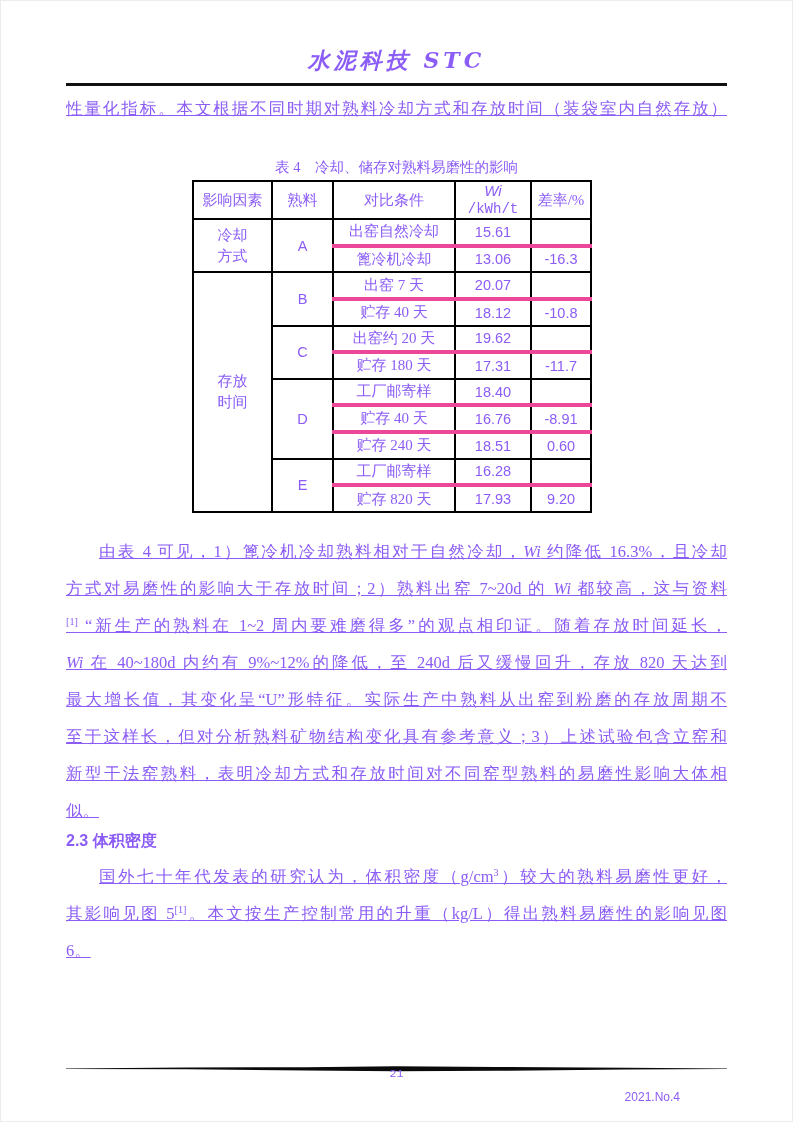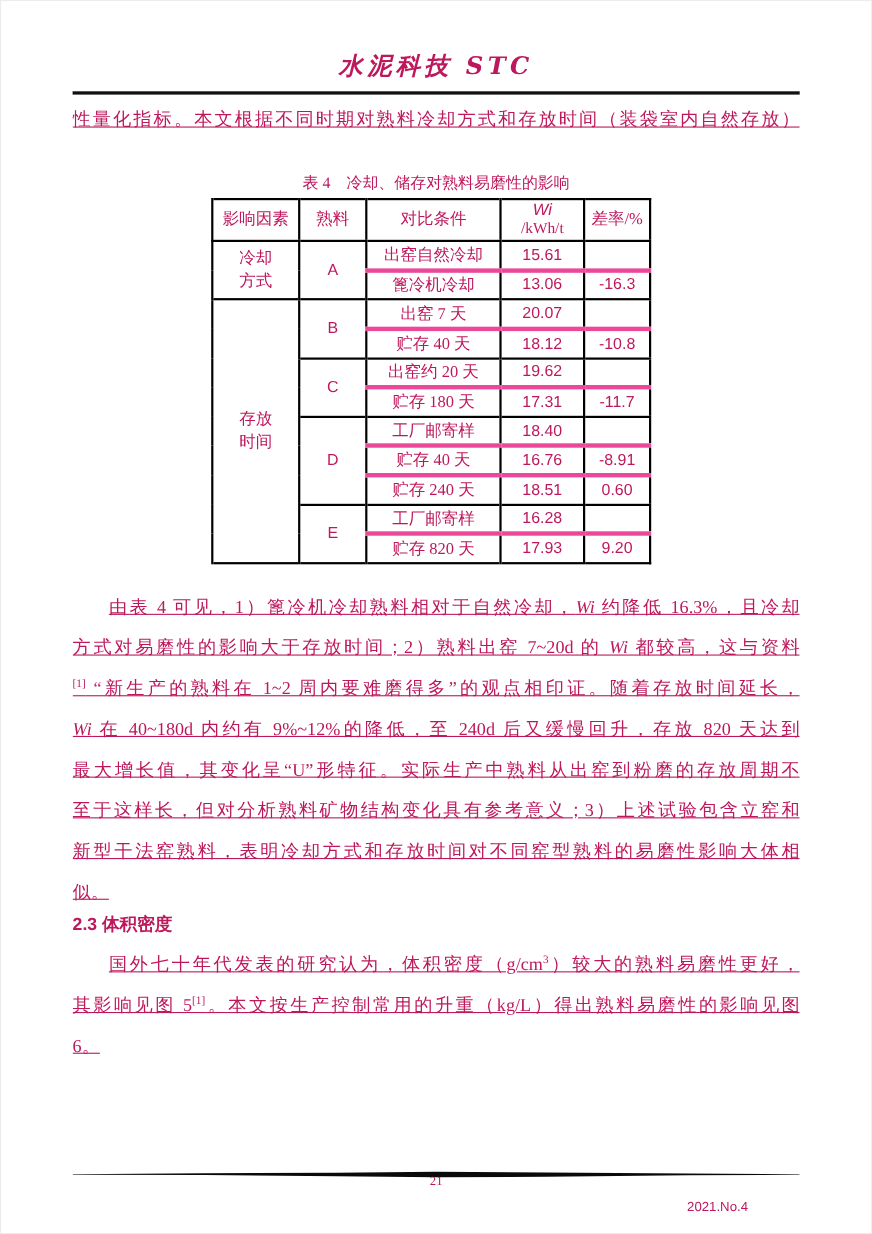--- a/index.html
+++ b/index.html
@@ -2,21 +2,21 @@
 <html><head>
 <meta charset="utf-8">
 <style>
   html,body { margin:0; padding:0; background:#fff; }
   .page {
     position:relative;
     width:793px; height:1122px;
     background:#ffffff;
     box-shadow: inset 0 0 0 1px #ececec;
     font-family:"Liberation Serif","DejaVu Serif",serif;
-    color:#be185d;
+    color:#8b5cf6;
     overflow:hidden;
   }
 
   
   .journal-title {
     position:absolute; top:44px; left:66px; width:661px;
     text-align:center;
     font-size:22px; line-height:32px;
     font-style:italic; font-weight:bold;
     letter-spacing:4px;
@@ -67,28 +67,28 @@
   .datatable tbody tr { height:26.6px; }
   .datatable th { font-weight:normal; border-bottom:2px solid #000; line-height:18px; }
   .datatable tr.tk td { border-top:2px solid #000; }
   .datatable tr.tn td { border-top:4px solid #ec4899; }
   .cell-factor { white-space:pre-line; line-height:21px; }
   .num, .clk {
     font-family:"Liberation Sans","DejaVu Sans",sans-serif;
     font-size:14.5px;
   }
   .wi-line { font-style:italic; font-family:"Liberation Sans","DejaVu Sans",sans-serif; }
-  .unit-line { font-family:Liberation Serif, serif; font-size:14px; }
+  .unit-line { font-family:Liberation Mono, monospace; font-size:14px; }
 
   
   .footer-rule { position:absolute; top:1059px; left:66px; width:661px; height:8px; }
   .footer-page-num {
     position:absolute; top:1066px; left:66px; width:661px;
     text-align:center; font-size:11.5px; line-height:16px;
-    font-family:Liberation Serif, serif;
+    font-family:Liberation Mono, monospace;
   }
   .footer-issue {
     position:absolute; top:1065px; right:113px;
     font-size:12px; line-height:16px;
     font-family:"Liberation Sans","DejaVu Sans",sans-serif;
     margin-top:24px;
   }
 </style>
 </head>
 <body>

